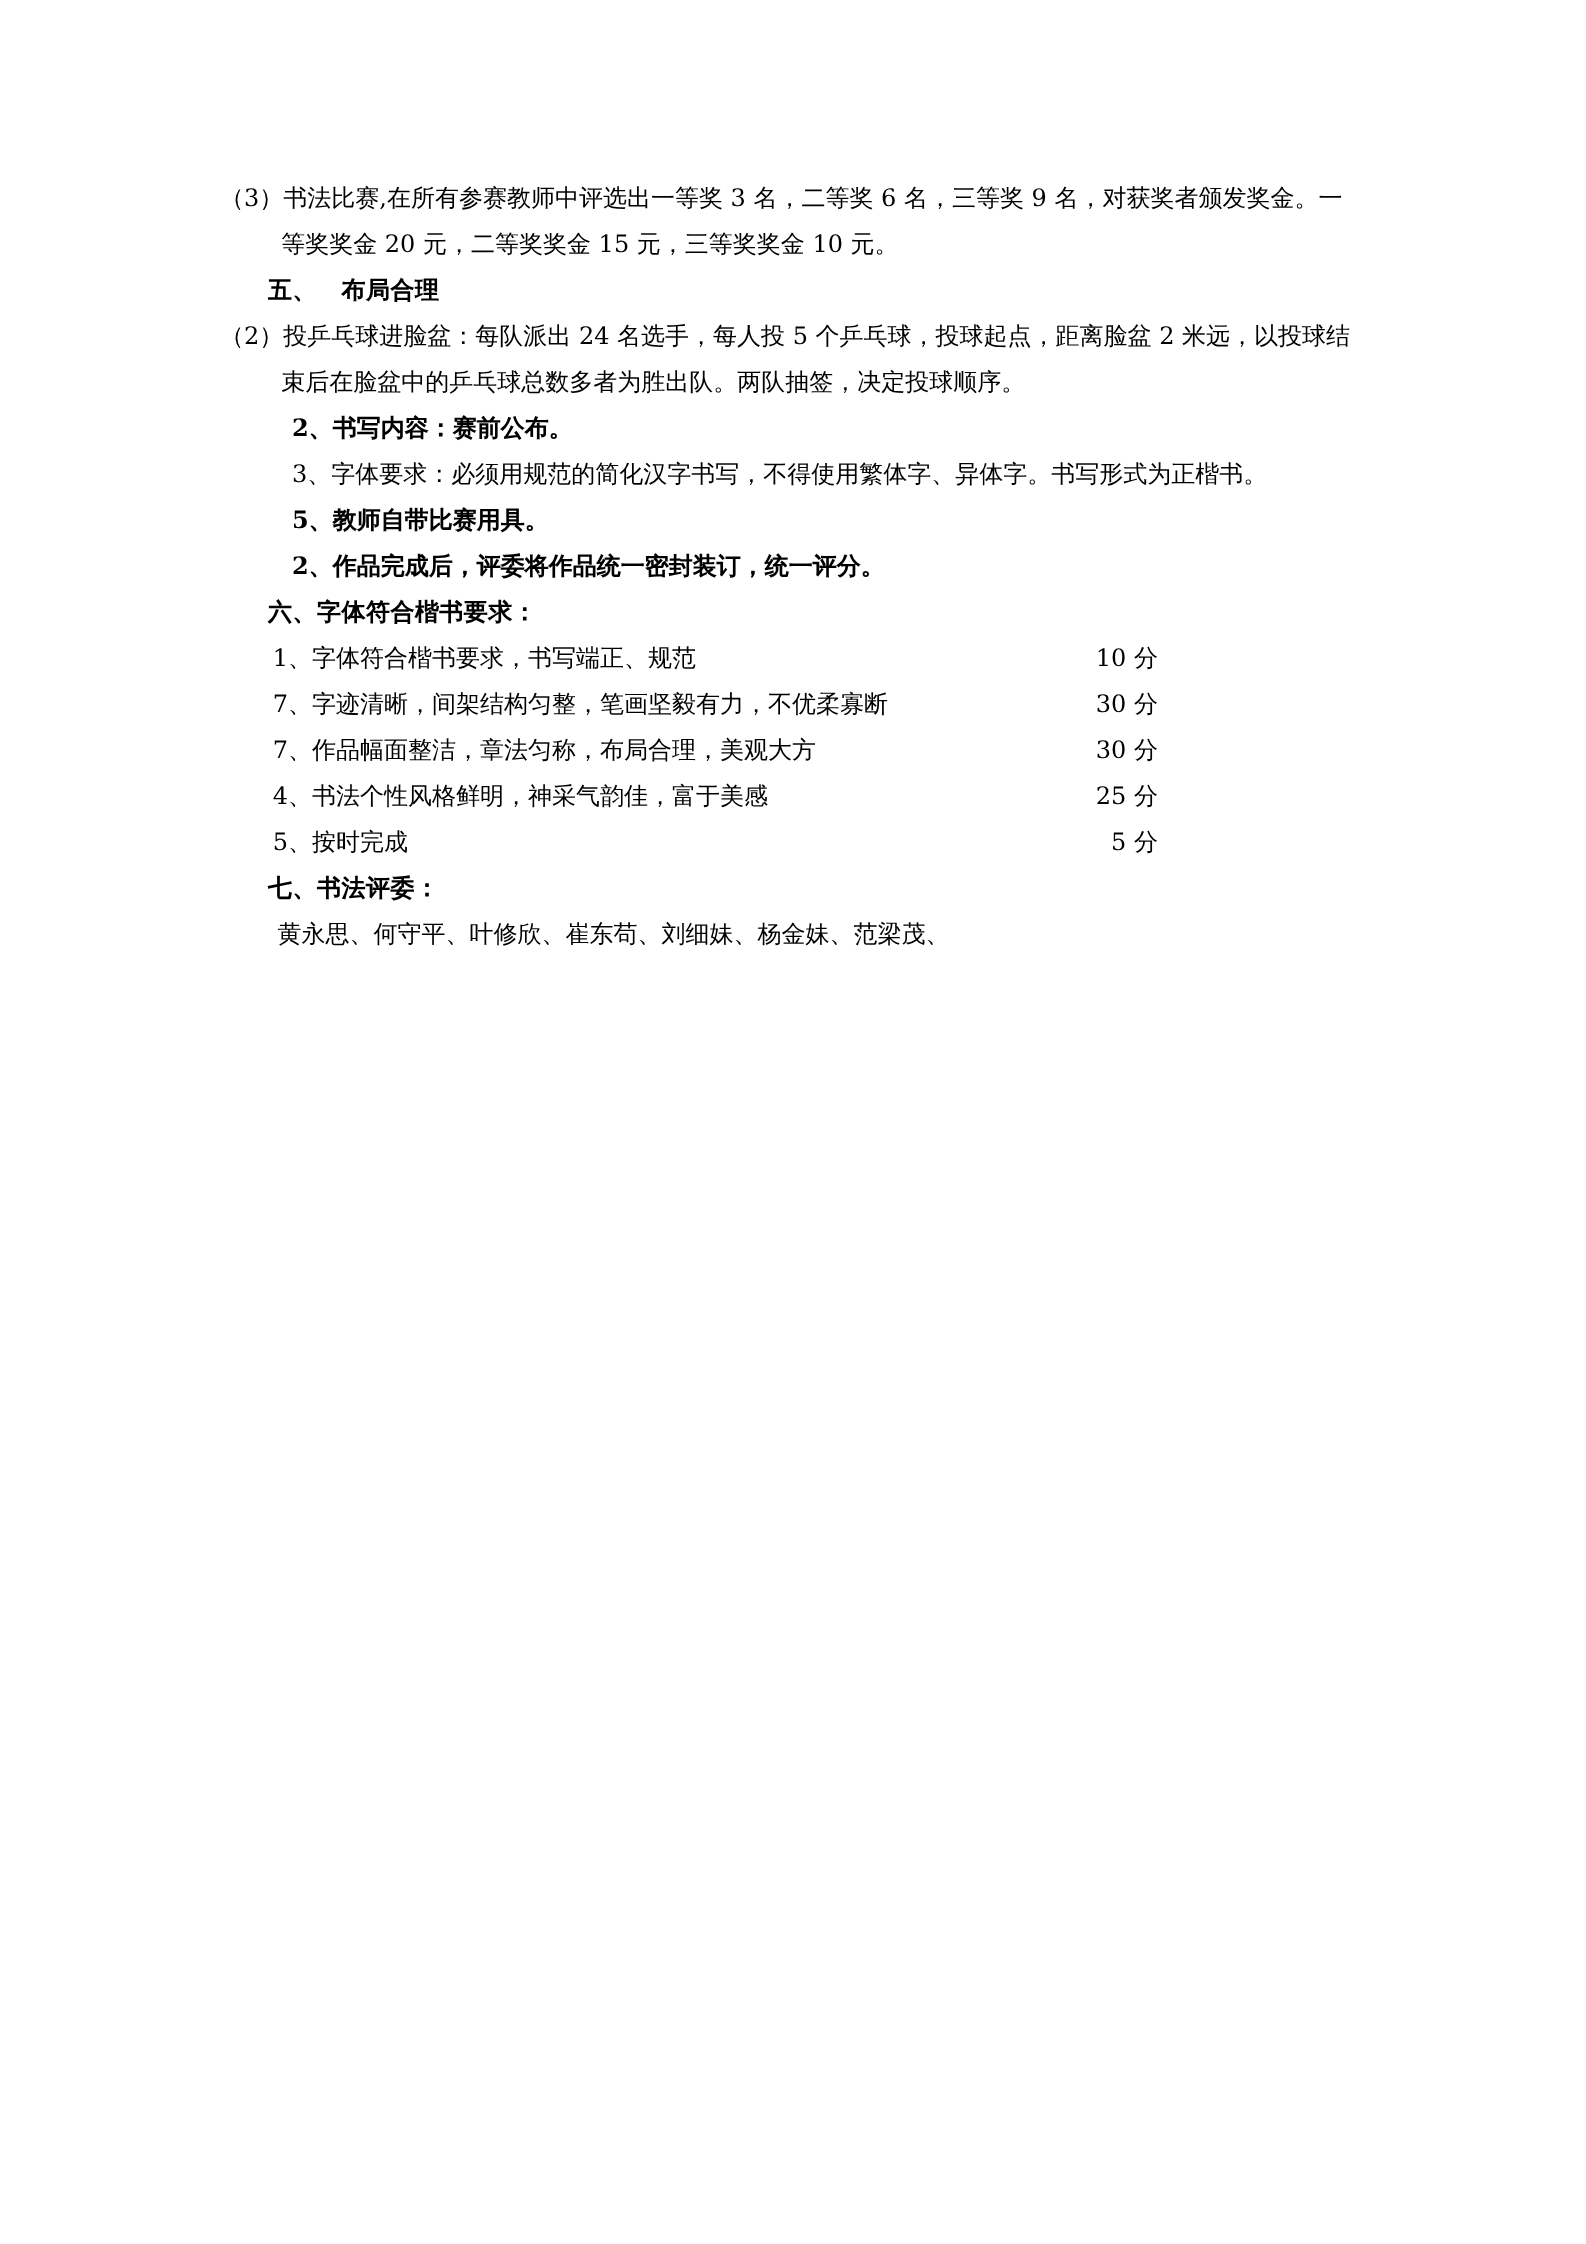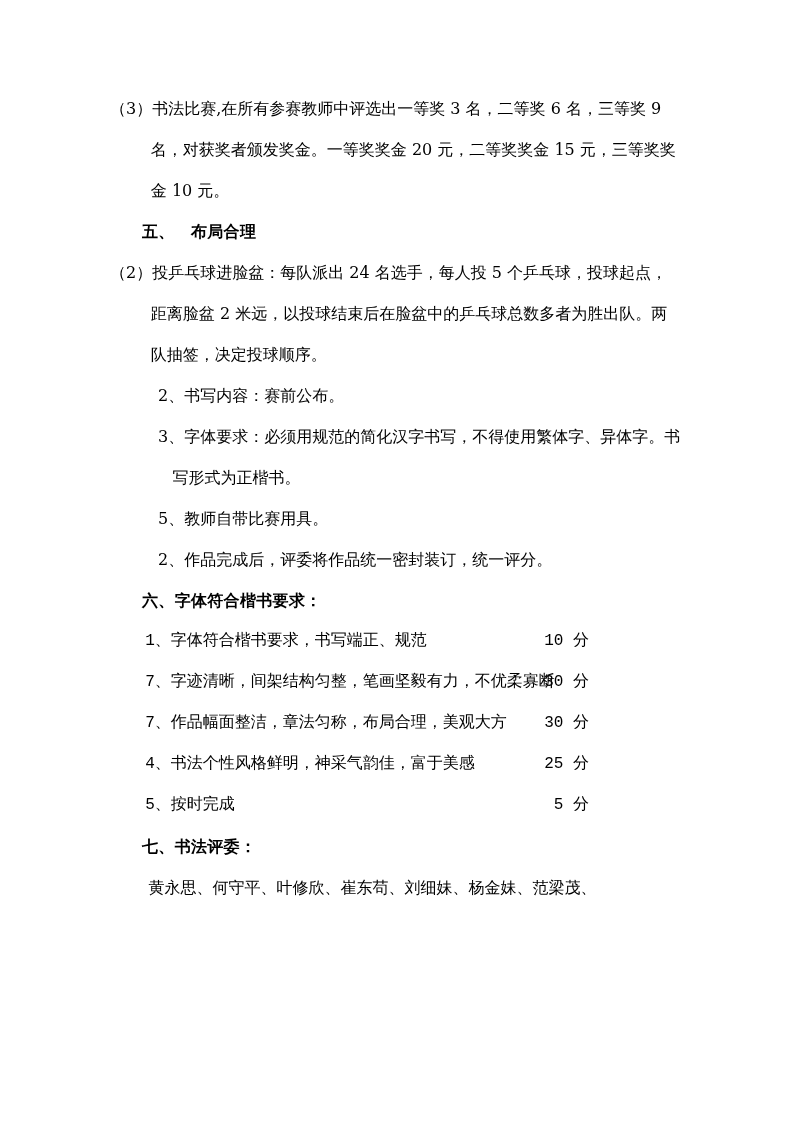--- a/index.html
+++ b/index.html
@@ -16,55 +16,55 @@
   }
   .page {
     position: relative;
     width: 793px;
     height: 1122px;
     box-sizing: border-box;
     padding: 88px 110px 60px 110px;
     overflow: hidden;
   }
   .doc {
-    font-size: 16px;
-    line-height: 41px;
+    font-size: 12px;
+    line-height: 23px;
   }
   p {
     margin: 0;
     padding: 0;
     white-space: pre-wrap;
   }
   .hang {
     padding-left: 2.55em;
     text-indent: -2.55em;
   }
   .heading {
     font-weight: bold;
     letter-spacing: 0.02em;
   }
   .heading-indent {
     text-indent: 2em;
   }
   .sub-indent {
     text-indent: 3em;
+    font-weight: bold;
   }
   .score-row {
     display: flex;
     justify-content: flex-start;
     text-indent: 0;
     padding-left: 2.2em;
-    font-family: Liberation Mono, monospace;
   }
   .score-row .score-text {
     flex: 0 0 auto;
   }
   .score-row .score-val {
     position: absolute;
-    right: 94px;
+    right: 104px;
   }
   .score-line {
     position: relative;
   }
   .names {
     text-indent: 2.4em;
   }
 </style>
 </head>
 <body>

